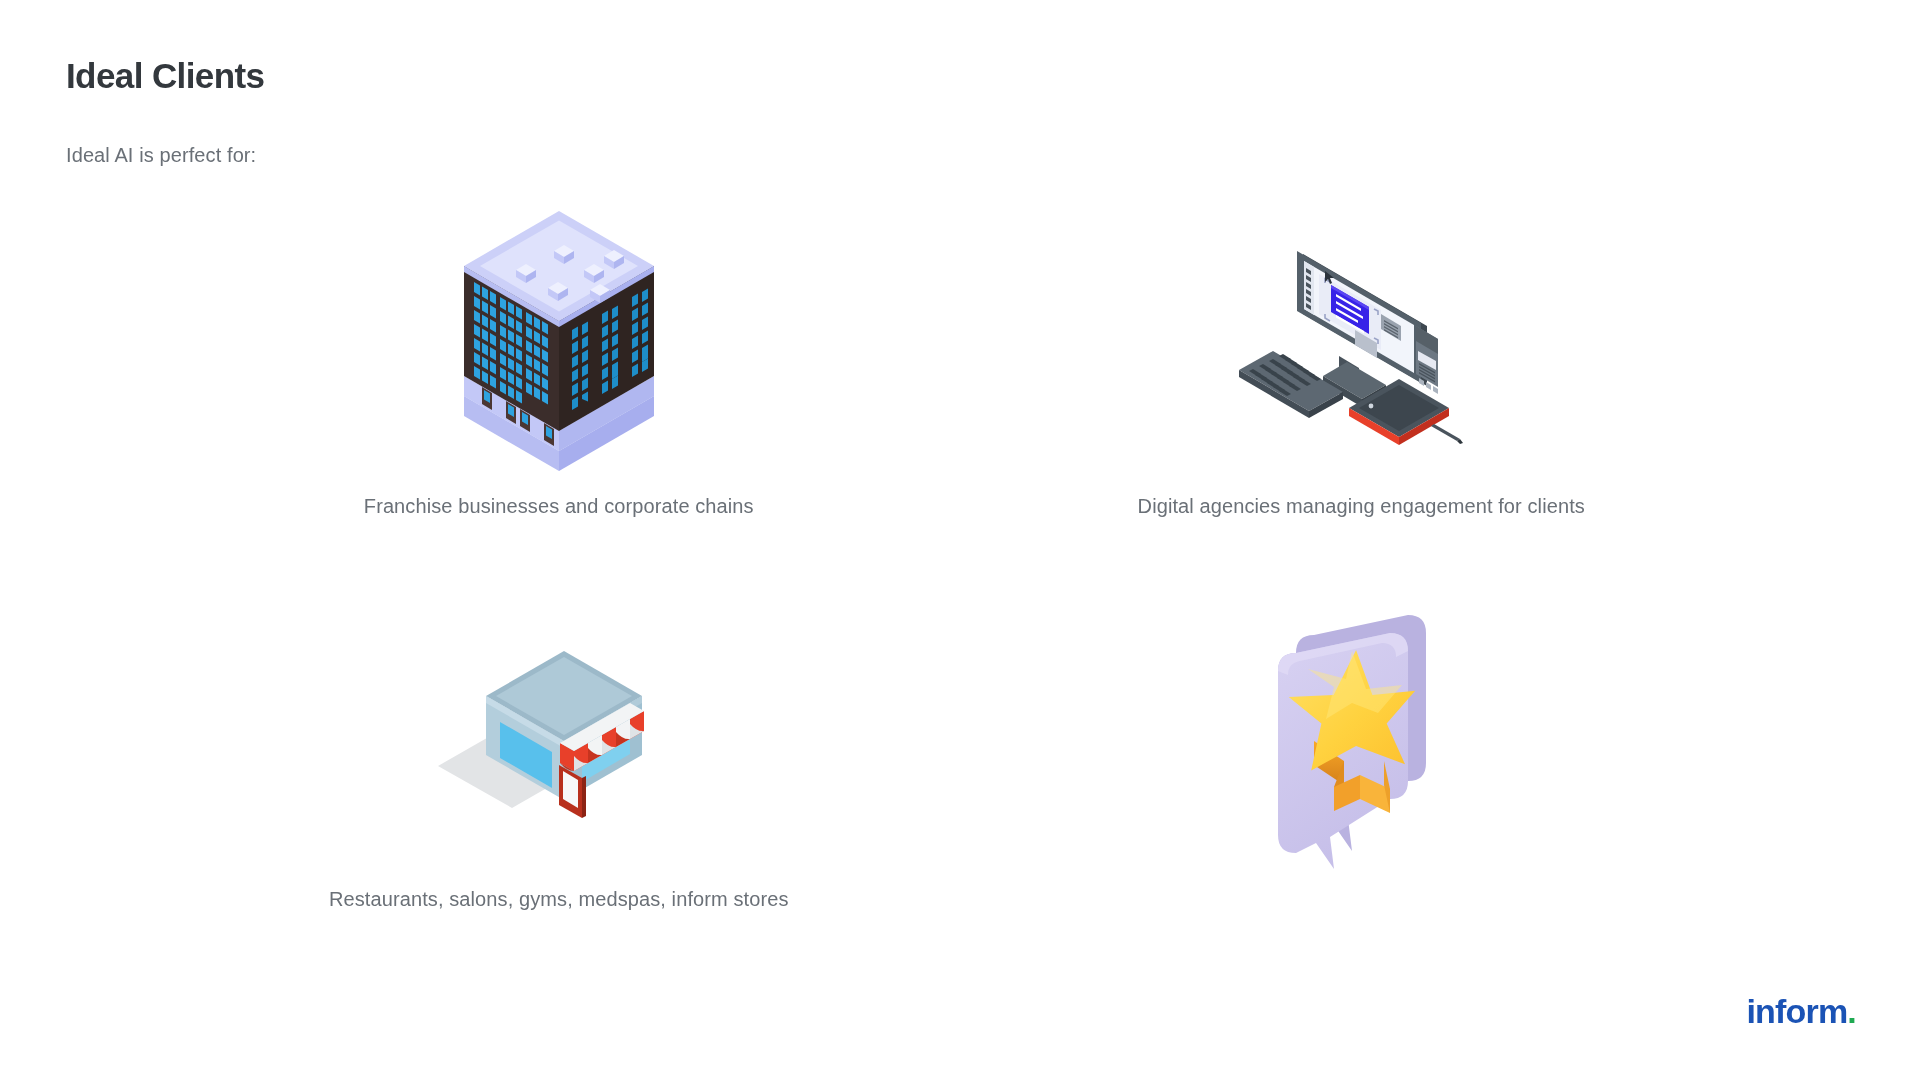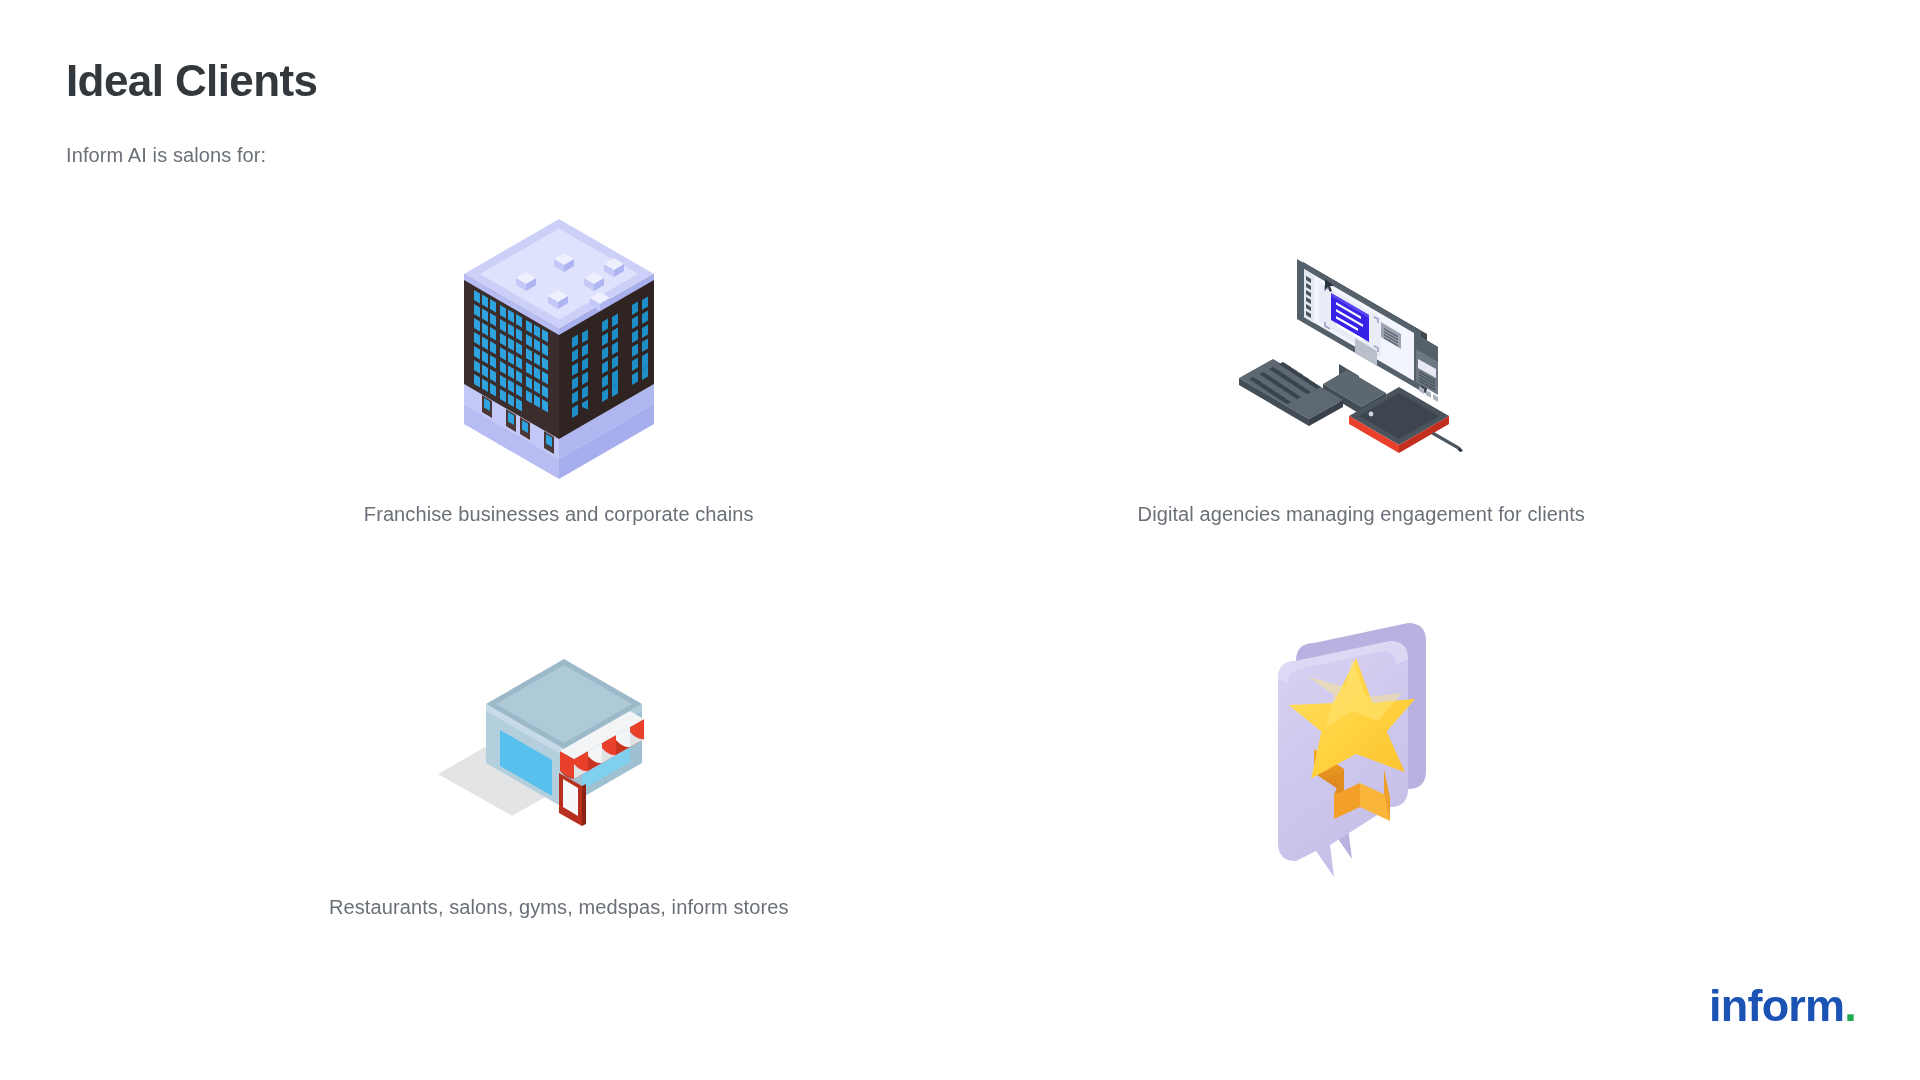--- a/index.html
+++ b/index.html
@@ -12,39 +12,39 @@
   #slide {
     position:relative;
     width:1920px; height:1080px;
     background:#ffffff;
   }
 
   
   .page-title {
     position:absolute;
     left:66px; top:56px;
-    font-size:44px;
+    font-size:35px;
     font-weight:700;
     letter-spacing:-0.6px;
     color:#33383d;
     line-height:1.15;
   }
   .page-subtitle {
     position:absolute;
     left:66px; top:144px;
     font-size:20px;
     font-weight:400;
     color:#6a7077;
     letter-spacing:0.1px;
   }
 
   
   .grid {
     position:absolute;
-    left:180px; top:228px;
+    left:180px; top:220px;
     width:1560px; height:740px;
     display:grid;
     grid-template-columns:1fr 1fr;
     grid-template-rows:1fr 1fr;
     column-gap:40px;
     row-gap:16px;
     gap:45px;
   }
   .cell {
     display:flex;
@@ -66,38 +66,38 @@
     text-align:center;
     line-height:1.45;
     max-width:470px;
     letter-spacing:0.1px;
   }
 
   
   .logo {
     position:absolute;
     right:64px; bottom:52px;
-    font-size:45px;
+    font-size:34px;
     font-weight:700;
     letter-spacing:-0.8px;
     color:#1b53b5;
     line-height:1;
     white-space:nowrap;
   }
   .logo .dot { color:#1faa52; }
 
   svg { display:block; overflow:visible; }
 </style>
 </head>
 <body>
 
 <div id="slide">
 
   <h1 class="page-title">Ideal Clients</h1>
-  <p class="page-subtitle">Inform AI is salons for:</p>
+  <p class="page-subtitle">Ideal AI is perfect for:</p>
 
   <div class="grid">
 
     <div class="cell">
       <div class="art">
         <svg width="230" height="250" viewBox="0 0 230 250">
 
           <g>
             <polygon points="20,176 115,231 210,176 115,121" fill="#d2d6fa"></polygon>
             <polygon points="20,176 20,196 115,251 115,231" fill="#b7bdf2"></polygon>

